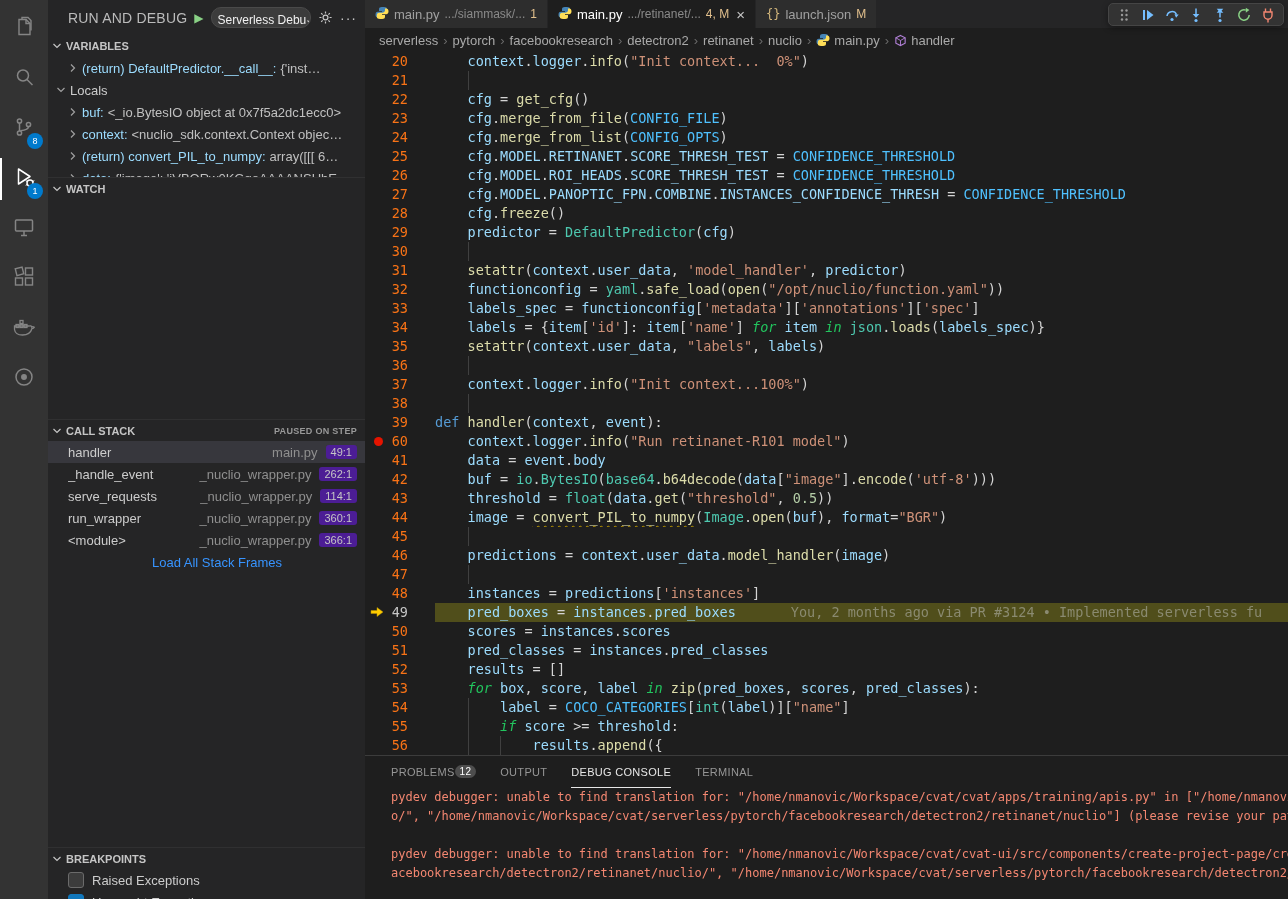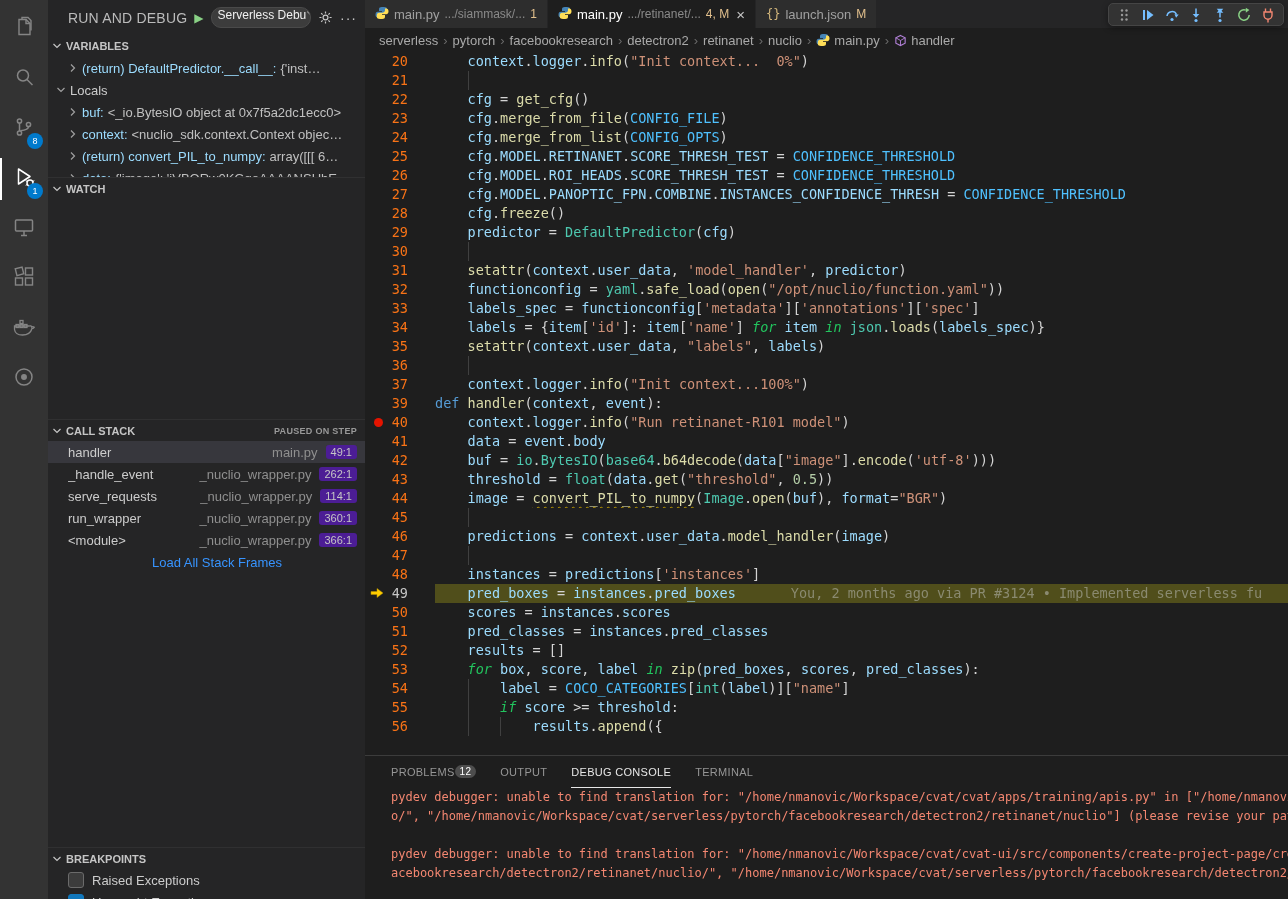--- a/index.html
+++ b/index.html
@@ -12,21 +12,21 @@
   .ab-item.active{color:#ffffff;}
   .ab-item.active::before{content:'';position:absolute;left:0;top:4px;bottom:4px;width:2px;background:#ffffff;}
   .ab-item svg{width:24px;height:24px;}
   .ab-badge{position:absolute;bottom:5px;right:5px;background:#007acc;color:#fff;font-size:9px;min-width:16px;height:16px;border-radius:9px;display:flex;align-items:center;justify-content:center;padding:0 3px;}
 
   
   .sidebar{width:317px;flex:none;background:#252526;color:#cccccc;font-size:13px;display:flex;flex-direction:column;overflow:hidden;}
   .sidebar-titlebar{height:35px;flex:none;display:flex;align-items:center;padding:0 8px 0 20px;gap:7px;}
   .sidebar-title{font-size:14px;color:#bbbbbb;white-space:nowrap;letter-spacing:.2px;}
   .play-icon{color:#89d185;font-size:12px;line-height:1;}
-  .config-dropdown{flex:1;height:21px;background:#3c3c3c;border:1px solid #4a4a4a;border-radius:10px;display:flex;align-items:flex-start;justify-content:space-between;padding:0 6px;font-size:12px;color:#f0f0f0;white-space:nowrap;overflow:hidden;cursor:pointer;}
+  .config-dropdown{flex:1;height:21px;background:#3c3c3c;border:1px solid #4a4a4a;border-radius:10px;display:flex;align-items:flex-end;justify-content:space-between;padding:0 6px;font-size:12px;color:#f0f0f0;white-space:nowrap;overflow:hidden;cursor:pointer;}
   .config-dropdown .dd-chev{color:#c5c5c5;display:flex;}
   .icon-btn{color:#c5c5c5;display:flex;align-items:center;cursor:pointer;}
   .dots{font-size:14px;letter-spacing:1px;}
 
   .section{display:flex;flex-direction:column;overflow:hidden;}
   .section-header{height:22px;flex:none;display:flex;align-items:center;gap:4px;padding:0 8px 0 4px;font-size:11px;font-weight:bold;color:#c5c5c5;border-top:1px solid #303031;cursor:pointer;}
   .section-header .chev{display:flex;color:#c5c5c5;}
   .section-header .hdr-status{margin-left:auto;font-size:9px;font-weight:bold;color:#999999;letter-spacing:.3px;}
   .section-body{overflow:hidden;}
   .sec-variables{height:142px;flex:none;}
@@ -431,22 +431,23 @@
         <div class="code-line"><span class="gutter"><span class="ln">28</span></span><span class="codetext"><span>    </span><span class="tk-v">cfg</span><span>.</span><span class="tk-f">freeze</span><span>()</span></span></div>
         <div class="code-line"><span class="gutter"><span class="ln">29</span></span><span class="codetext"><span>    </span><span class="tk-v">predictor</span><span> = </span><span class="tk-t">DefaultPredictor</span><span>(</span><span class="tk-v">cfg</span><span>)</span></span></div>
         <div class="code-line"><span class="gutter"><span class="ln">30</span></span><span class="codetext"><span class="ig" style="left: 4ch;"></span></span></div>
         <div class="code-line"><span class="gutter"><span class="ln">31</span></span><span class="codetext"><span>    </span><span class="tk-f">setattr</span><span>(</span><span class="tk-v">context</span><span>.</span><span class="tk-v">user_data</span><span>, </span><span class="tk-s">'model_handler'</span><span>, </span><span class="tk-v">predictor</span><span>)</span></span></div>
         <div class="code-line"><span class="gutter"><span class="ln">32</span></span><span class="codetext"><span>    </span><span class="tk-v">functionconfig</span><span> = </span><span class="tk-t">yaml</span><span>.</span><span class="tk-f">safe_load</span><span>(</span><span class="tk-f">open</span><span>(</span><span class="tk-s">"/opt/nuclio/function.yaml"</span><span>))</span></span></div>
         <div class="code-line"><span class="gutter"><span class="ln">33</span></span><span class="codetext"><span>    </span><span class="tk-v">labels_spec</span><span> = </span><span class="tk-v">functionconfig</span><span>[</span><span class="tk-s">'metadata'</span><span>][</span><span class="tk-s">'annotations'</span><span>][</span><span class="tk-s">'spec'</span><span>]</span></span></div>
         <div class="code-line"><span class="gutter"><span class="ln">34</span></span><span class="codetext"><span>    </span><span class="tk-v">labels</span><span> = {</span><span class="tk-v">item</span><span>[</span><span class="tk-s">'id'</span><span>]: </span><span class="tk-v">item</span><span>[</span><span class="tk-s">'name'</span><span>] </span><span class="tk-c">for</span><span> </span><span class="tk-v">item</span><span> </span><span class="tk-c">in</span><span> </span><span class="tk-t">json</span><span>.</span><span class="tk-f">loads</span><span>(</span><span class="tk-v">labels_spec</span><span>)}</span></span></div>
         <div class="code-line"><span class="gutter"><span class="ln">35</span></span><span class="codetext"><span>    </span><span class="tk-f">setattr</span><span>(</span><span class="tk-v">context</span><span>.</span><span class="tk-v">user_data</span><span>, </span><span class="tk-s">"labels"</span><span>, </span><span class="tk-v">labels</span><span>)</span></span></div>
         <div class="code-line"><span class="gutter"><span class="ln">36</span></span><span class="codetext"><span class="ig" style="left: 4ch;"></span></span></div>
         <div class="code-line"><span class="gutter"><span class="ln">37</span></span><span class="codetext"><span>    </span><span class="tk-v">context</span><span>.</span><span class="tk-v">logger</span><span>.</span><span class="tk-f">info</span><span>(</span><span class="tk-s">"Init context...100%"</span><span>)</span></span></div>
+        <div class="code-line"><span class="gutter"><span class="ln">38</span></span><span class="codetext"><span class="ig" style="left: 4ch;"></span></span></div>
         <div class="code-line"><span class="gutter"><span class="ln">39</span></span><span class="codetext"><span class="tk-k">def</span><span> </span><span class="tk-f">handler</span><span>(</span><span class="tk-v">context</span><span>, </span><span class="tk-v">event</span><span>):</span></span></div>
-        <div class="code-line"><span class="gutter"><span class="bp"></span><span class="ln">40</span></span><span class="codetext"><span>    </span><span class="tk-v">context</span><span>.</span><span class="tk-v">logger</span><span>.</span><span class="tk-f">info</span><span>(</span><span class="tk-s">"Run retinanet-R101 model"</span><span>)</span></span></div>
+        <div class="code-line"><span class="gutter"><span class="bp"></span><span class="ln">60</span></span><span class="codetext"><span>    </span><span class="tk-v">context</span><span>.</span><span class="tk-v">logger</span><span>.</span><span class="tk-f">info</span><span>(</span><span class="tk-s">"Run retinanet-R101 model"</span><span>)</span></span></div>
         <div class="code-line"><span class="gutter"><span class="ln">41</span></span><span class="codetext"><span>    </span><span class="tk-v">data</span><span> = </span><span class="tk-v">event</span><span>.</span><span class="tk-v">body</span></span></div>
         <div class="code-line"><span class="gutter"><span class="ln">42</span></span><span class="codetext"><span>    </span><span class="tk-v">buf</span><span> = </span><span class="tk-t">io</span><span>.</span><span class="tk-t">BytesIO</span><span>(</span><span class="tk-t">base64</span><span>.</span><span class="tk-f">b64decode</span><span>(</span><span class="tk-v">data</span><span>[</span><span class="tk-s">"image"</span><span>].</span><span class="tk-f">encode</span><span>(</span><span class="tk-s">'utf-8'</span><span>)))</span></span></div>
         <div class="code-line"><span class="gutter"><span class="ln">43</span></span><span class="codetext"><span>    </span><span class="tk-v">threshold</span><span> = </span><span class="tk-t">float</span><span>(</span><span class="tk-v">data</span><span>.</span><span class="tk-f">get</span><span>(</span><span class="tk-s">"threshold"</span><span>, </span><span class="tk-n">0.5</span><span>))</span></span></div>
         <div class="code-line"><span class="gutter"><span class="ln">44</span></span><span class="codetext"><span>    </span><span class="tk-v">image</span><span> = </span><span class="tk-fq">convert_PIL_to_numpy</span><span>(</span><span class="tk-t">Image</span><span>.</span><span class="tk-f">open</span><span>(</span><span class="tk-v">buf</span><span>), </span><span class="tk-v">format</span><span>=</span><span class="tk-s">"BGR"</span><span>)</span></span></div>
         <div class="code-line"><span class="gutter"><span class="ln">45</span></span><span class="codetext"><span class="ig" style="left: 4ch;"></span></span></div>
         <div class="code-line"><span class="gutter"><span class="ln">46</span></span><span class="codetext"><span>    </span><span class="tk-v">predictions</span><span> = </span><span class="tk-v">context</span><span>.</span><span class="tk-v">user_data</span><span>.</span><span class="tk-f">model_handler</span><span>(</span><span class="tk-v">image</span><span>)</span></span></div>
         <div class="code-line"><span class="gutter"><span class="ln">47</span></span><span class="codetext"><span class="ig" style="left: 4ch;"></span></span></div>
         <div class="code-line"><span class="gutter"><span class="ln">48</span></span><span class="codetext"><span>    </span><span class="tk-v">instances</span><span> = </span><span class="tk-v">predictions</span><span>[</span><span class="tk-s">'instances'</span><span>]</span></span></div>
         <div class="code-line current"><span class="gutter"><span class="exec-arrow"><svg width="14" height="12" viewBox="0 0 14 12">
                 <path d="M1 4.5h6V1.5L13 6 7 10.5V7.5H1z" fill="#ffcc00" stroke="#b89500" stroke-width="0.5"></path>

